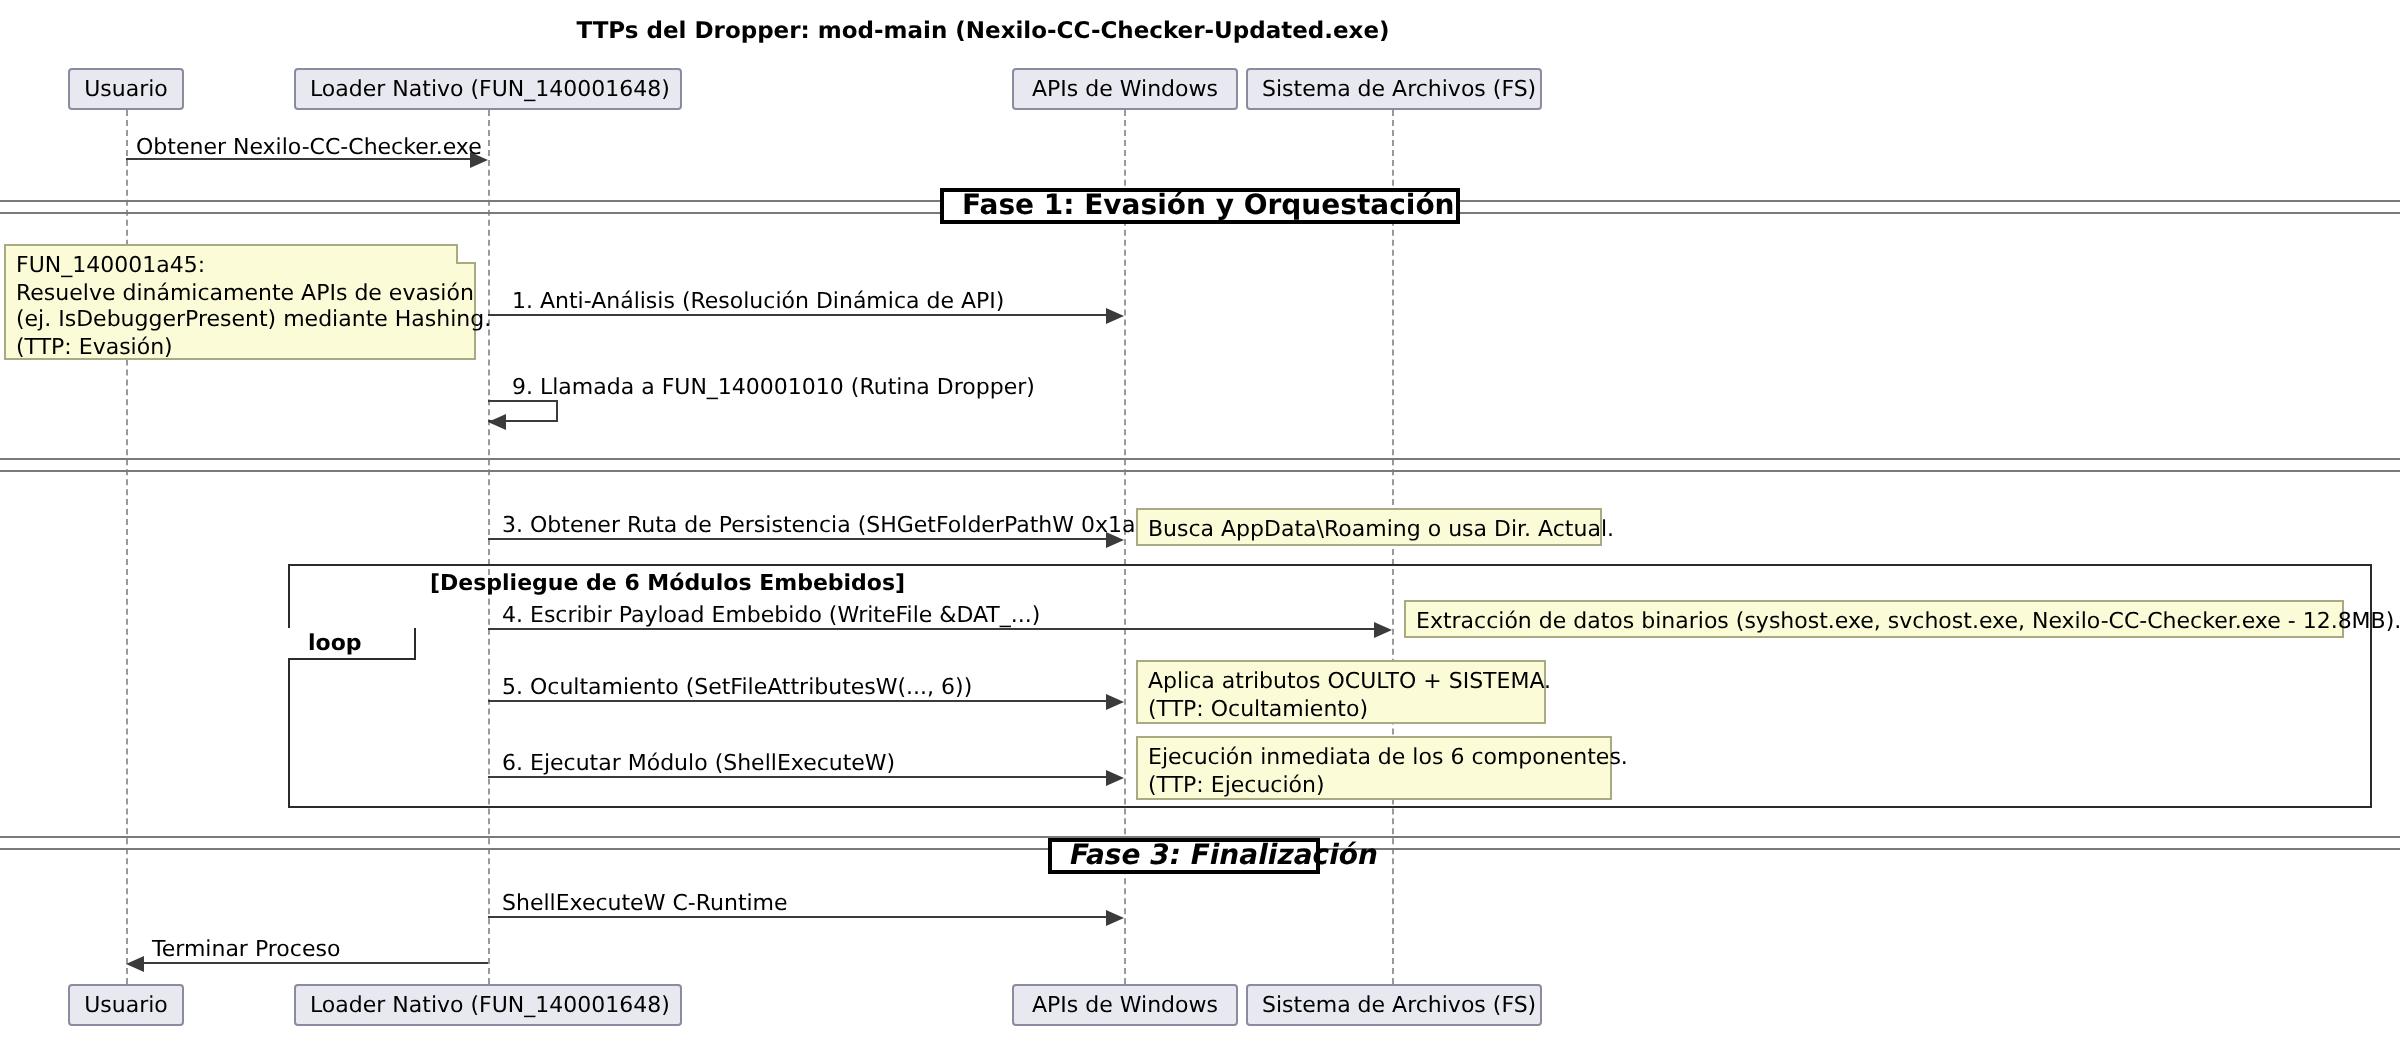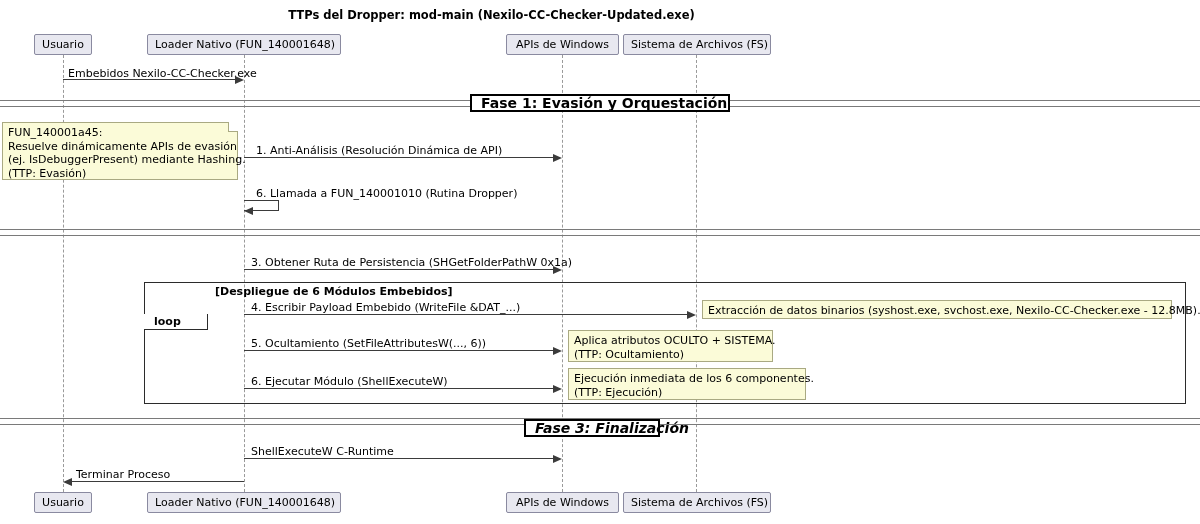--- a/index.html
+++ b/index.html
@@ -147,50 +147,51 @@
   <div class="lifeline" style="left:63px;top:55px;height:437px;"></div>
   <div class="lifeline" style="left:244px;top:55px;height:437px;"></div>
   <div class="lifeline" style="left:562px;top:55px;height:437px;"></div>
   <div class="lifeline" style="left:696px;top:55px;height:437px;"></div>
 
   <div class="participant" style="left:34px;top:34px;width:58px;">Usuario</div>
   <div class="participant" style="left:147px;top:34px;width:194px;">Loader Nativo (FUN_140001648)</div>
   <div class="participant" style="left:506px;top:34px;width:113px;">APIs de Windows</div>
   <div class="participant" style="left:623px;top:34px;width:148px;">Sistema de Archivos (FS)</div>
 
-  <div class="msg-label" style="left:68px;top:67px;">Embebidos Nexilo-CC-Checker.exe</div>
+  <div class="msg-label" style="left:68px;top:67px;">Obtener Nexilo-CC-Checker.exe</div>
   <div class="msg" style="left:63px;top:79px;width:172px;"></div>
   <div class="arrowhead right" style="left:235px;top:75.5px;"></div>
 
   <div class="divider-line" style="top:100px;"></div>
   <div class="divider-line" style="top:106px;"></div>
   <div class="phase-box" style="left:470px;top:94px;width:260px;">Fase 1: Evasión y Orquestación</div>
 
   <div class="note" style="left:2px;top:122px;width:236px;height:58px;">FUN_140001a45:
 Resuelve dinámicamente APIs de evasión
 (ej. IsDebuggerPresent) mediante Hashing.
 (TTP: Evasión)</div>
   <div class="note" style="left:2px;top:122px;width:236px;height:58px;background:transparent;border:none;padding:0;pointer-events:none;">
     <div class="fold"></div>
   </div>
 
   <div class="msg-label" style="left:256px;top:144px;">1. Anti-Análisis (Resolución Dinámica de API)</div>
   <div class="msg" style="left:244px;top:157px;width:309px;"></div>
   <div class="arrowhead right" style="left:553px;top:153.5px;"></div>
 
-  <div class="msg-label" style="left:256px;top:187px;">6. Llamada a FUN_140001010 (Rutina Dropper)</div>
+  <div class="msg-label" style="left:256px;top:187px;">9. Llamada a FUN_140001010 (Rutina Dropper)</div>
   <div class="selfmsg" style="left:244px;top:200px;width:35px;height:11px;"></div>
   <div class="arrowhead left" style="left:244px;top:207px;"></div>
 
   <div class="divider-line" style="top:229px;"></div>
   <div class="divider-line" style="top:235px;"></div>
 
   <div class="msg-label" style="left:251px;top:256px;">3. Obtener Ruta de Persistencia (SHGetFolderPathW 0x1a)</div>
   <div class="msg" style="left:244px;top:269px;width:309px;"></div>
   <div class="arrowhead right" style="left:553px;top:265.5px;"></div>
+  <div class="note" style="left:568px;top:254px;width:233px;height:19px;">Busca AppData\Roaming o usa Dir. Actual.</div>
   <div style="position:absolute;left:568px;top:254px;width:233px;height:19px;pointer-events:none;">
     <div class="fold"></div>
   </div>
 
   <div class="fragment" style="left:144px;top:282px;width:1042px;height:122px;"></div>
   <div class="fragment-tab" style="left:144px;top:282px;width:64px;">loop</div>
   <div class="fragment-cond" style="left:215px;top:285px;">[Despliegue de 6 Módulos Embebidos]</div>
 
   <div class="msg-label" style="left:251px;top:301px;">4. Escribir Payload Embebido (WriteFile &amp;DAT_...)</div>
   <div class="msg" style="left:244px;top:314px;width:443px;"></div>

